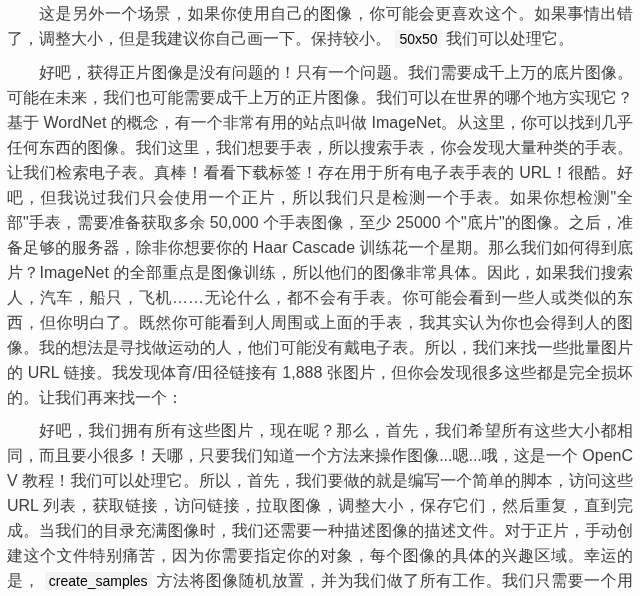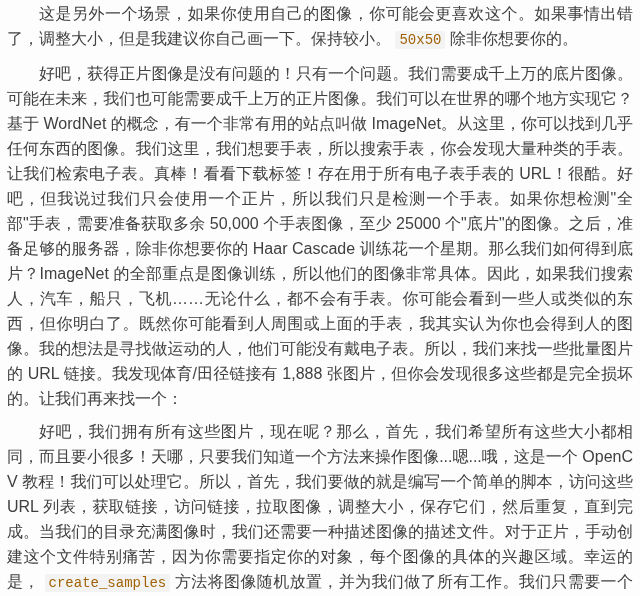--- a/index.html
+++ b/index.html
@@ -24,30 +24,30 @@
   }
   .article p {
     margin: 0 0 8px 0;
     text-indent: 2em;
     word-break: break-all;
   }
   .article p:last-child {
     margin-bottom: 0;
   }
   code.inline-code {
-    font-family: Liberation Mono, monospace;
+    font-family: Liberation Sans, sans-serif;
     font-size: 14px;
     background: #f3f3f3;
-    color: #a16207;
+    color: #000000;
     padding: 1px 4px;
     border-radius: 2px;
     text-indent: 0;
     white-space: nowrap;
   }
 </style>
 </head>
 <body>
 
 <div class="article" id="article">
-    <p><span>这是另外一个场景，如果你使用自己的图像，你可能会更喜欢这个。如果事情出错了，调整大小，但是我建议你自己画一下。保持较小。 </span><code class="inline-code">50x50</code><span> 除非你想要你的。</span></p>
+    <p><span>这是另外一个场景，如果你使用自己的图像，你可能会更喜欢这个。如果事情出错了，调整大小，但是我建议你自己画一下。保持较小。 </span><code class="inline-code">50x50</code><span> 我们可以处理它。</span></p>
     <p><span>好吧，获得正片图像是没有问题的！只有一个问题。我们需要成千上万的底片图像。可能在未来，我们也可能需要成千上万的正片图像。我们可以在世界的哪个地方实现它？基于 WordNet 的概念，有一个非常有用的站点叫做 ImageNet。从这里，你可以找到几乎任何东西的图像。我们这里，我们想要手表，所以搜索手表，你会发现大量种类的手表。让我们检索电子表。真棒！看看下载标签！存在用于所有电子表手表的 URL！很酷。好吧，但我说过我们只会使用一个正片，所以我们只是检测一个手表。如果你想检测"全部"手表，需要准备获取多余 50,000 个手表图像，至少 25000 个"底片"的图像。之后，准备足够的服务器，除非你想要你的 Haar Cascade 训练花一个星期。那么我们如何得到底片？ImageNet 的全部重点是图像训练，所以他们的图像非常具体。因此，如果我们搜索人，汽车，船只，飞机……无论什么，都不会有手表。你可能会看到一些人或类似的东西，但你明白了。既然你可能看到人周围或上面的手表，我其实认为你也会得到人的图像。我的想法是寻找做运动的人，他们可能没有戴电子表。所以，我们来找一些批量图片的 URL 链接。我发现体育/田径链接有 1,888 张图片，但你会发现很多这些都是完全损坏的。让我们再来找一个：</span></p>
     <p><span>好吧，我们拥有所有这些图片，现在呢？那么，首先，我们希望所有这些大小都相同，而且要小很多！天哪，只要我们知道一个方法来操作图像...嗯...哦，这是一个 OpenCV 教程！我们可以处理它。所以，首先，我们要做的就是编写一个简单的脚本，访问这些 URL 列表，获取链接，访问链接，拉取图像，调整大小，保存它们，然后重复，直到完成。当我们的目录充满图像时，我们还需要一种描述图像的描述文件。对于正片，手动创建这个文件特别痛苦，因为你需要指定你的对象，每个图像的具体的兴趣区域。幸运的是， </span><code class="inline-code">create_samples</code><span> 方法将图像随机放置，并为我们做了所有工作。我们只需要一个用于底片的简单描述符，但是这不是问题，在拉伸和操作图像时我们可以实现。</span></p>
   </div>
 
 </body></html>

